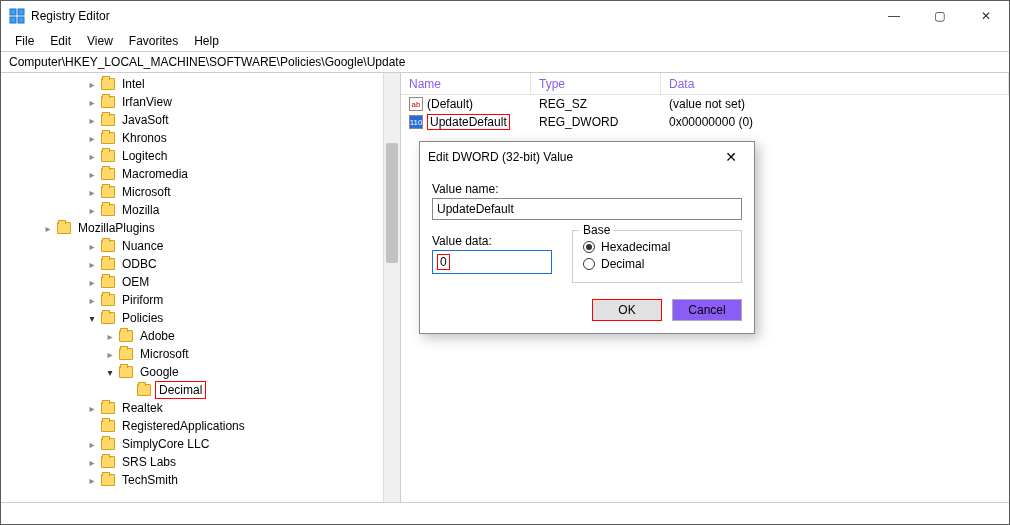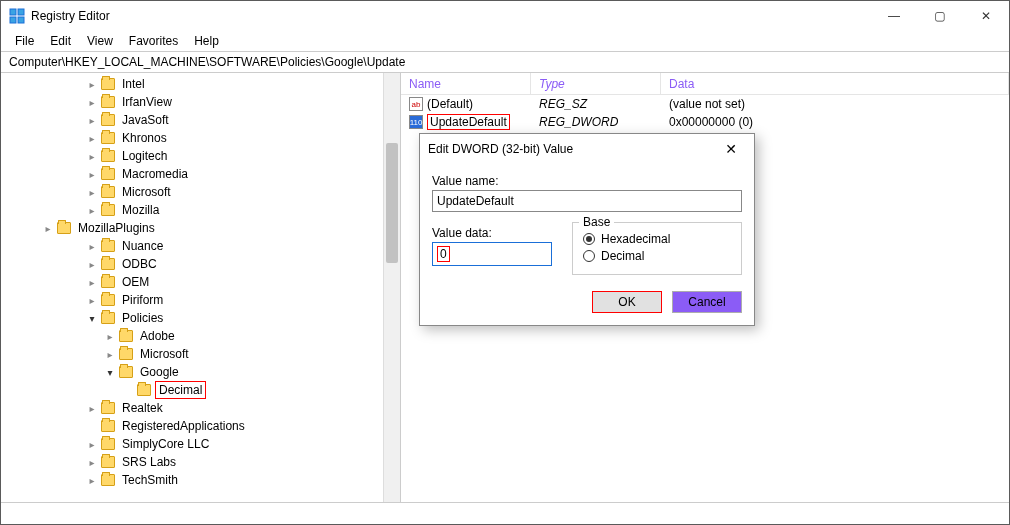--- a/index.html
+++ b/index.html
@@ -22,30 +22,30 @@
   .expander { width:14px; height:14px; display:inline-flex; align-items:center; justify-content:center; color:#666; font-size:10px; margin-right:2px;}
   .chev-right::before{content:"▸"; color:#888;}
   .chev-down::before{content:"▾"; color:#333;}
   .folder { width:14px; height:12px; background:#ffd869; border:1px solid #d6a017; border-radius:1px; margin-right:4px; position:relative;}
   .folder::before{content:""; position:absolute; top:-3px; left:0; width:6px; height:3px; background:#ffd869; border:1px solid #d6a017; border-bottom:none; border-radius:1px 1px 0 0;}
   .tnode-label { padding:1px 3px;}
   .tnode.selected .tnode-label { border:1px solid red; }
   .list { flex:1; position:relative; font-size:12px;}
   .list-header { display:flex; height:22px; border-bottom:1px solid #e5e5e5; align-items:center;}
   .list-header .col { padding:0 8px; border-right:1px solid #e5e5e5; height:100%; display:flex; align-items:center; color:#8b5cf6;}
-  .col-name{width:130px;} .col-type{width:130px;font-style:italic;} .col-data{flex:1;}
+  .col-name{width:130px;} .col-type{width:130px;} .col-data{flex:1;}
   .list-row { display:flex; height:18px; align-items:center;}
   .list-row .cell { padding:0 8px; display:flex; align-items:center; gap:4px;}
   .valicon { width:14px; height:14px; border:1px solid #888; display:inline-flex; align-items:center; justify-content:center; font-size:8px;}
   .valicon.sz { color:#c00; background:#fff;}
   .valicon.dw { color:#fff; background:#2a6bd8;}
   .hl-red { border:1.5px solid red; padding:0 2px;}
   .statusbar { height:22px; border-top:1px solid #ccc;}
   
-  .dialog { position:absolute; left:418px; top:132px; width:336px; background:#fff; border:1px solid #888; box-shadow:4px 4px 12px rgba(0,0,0,0.25);}
+  .dialog { position:absolute; left:418px; top:140px; width:336px; background:#fff; border:1px solid #888; box-shadow:4px 4px 12px rgba(0,0,0,0.25);}
   .dialog .dtitle { height:30px; display:flex; align-items:center; padding:0 8px; font-size:12px;}
   .dialog .dclose { margin-left:auto; width:30px; height:30px; display:flex; align-items:center; justify-content:center; font-size:14px;}
   .dialog .dbody { padding:6px 12px 12px 12px; font-size:12px;}
   .dlabel { margin:4px 0 2px 0;}
   .dinput { width:100%; border:1px solid #888; background:#fff; padding:3px 4px; font-size:12px;}
   .dinput[readonly]{ background:#fff;}
   .drow { display:flex; gap:20px; margin-top:10px;}
   .dvalwrap { width:120px;}
   .dvalinput { width:100%; border:1px solid #1a6fd8; padding:3px 4px; font-size:12px;}
   .fieldset { border:1px solid #ccc; padding:6px 10px 8px 10px; position:relative; flex:1; font-size:12px;}

